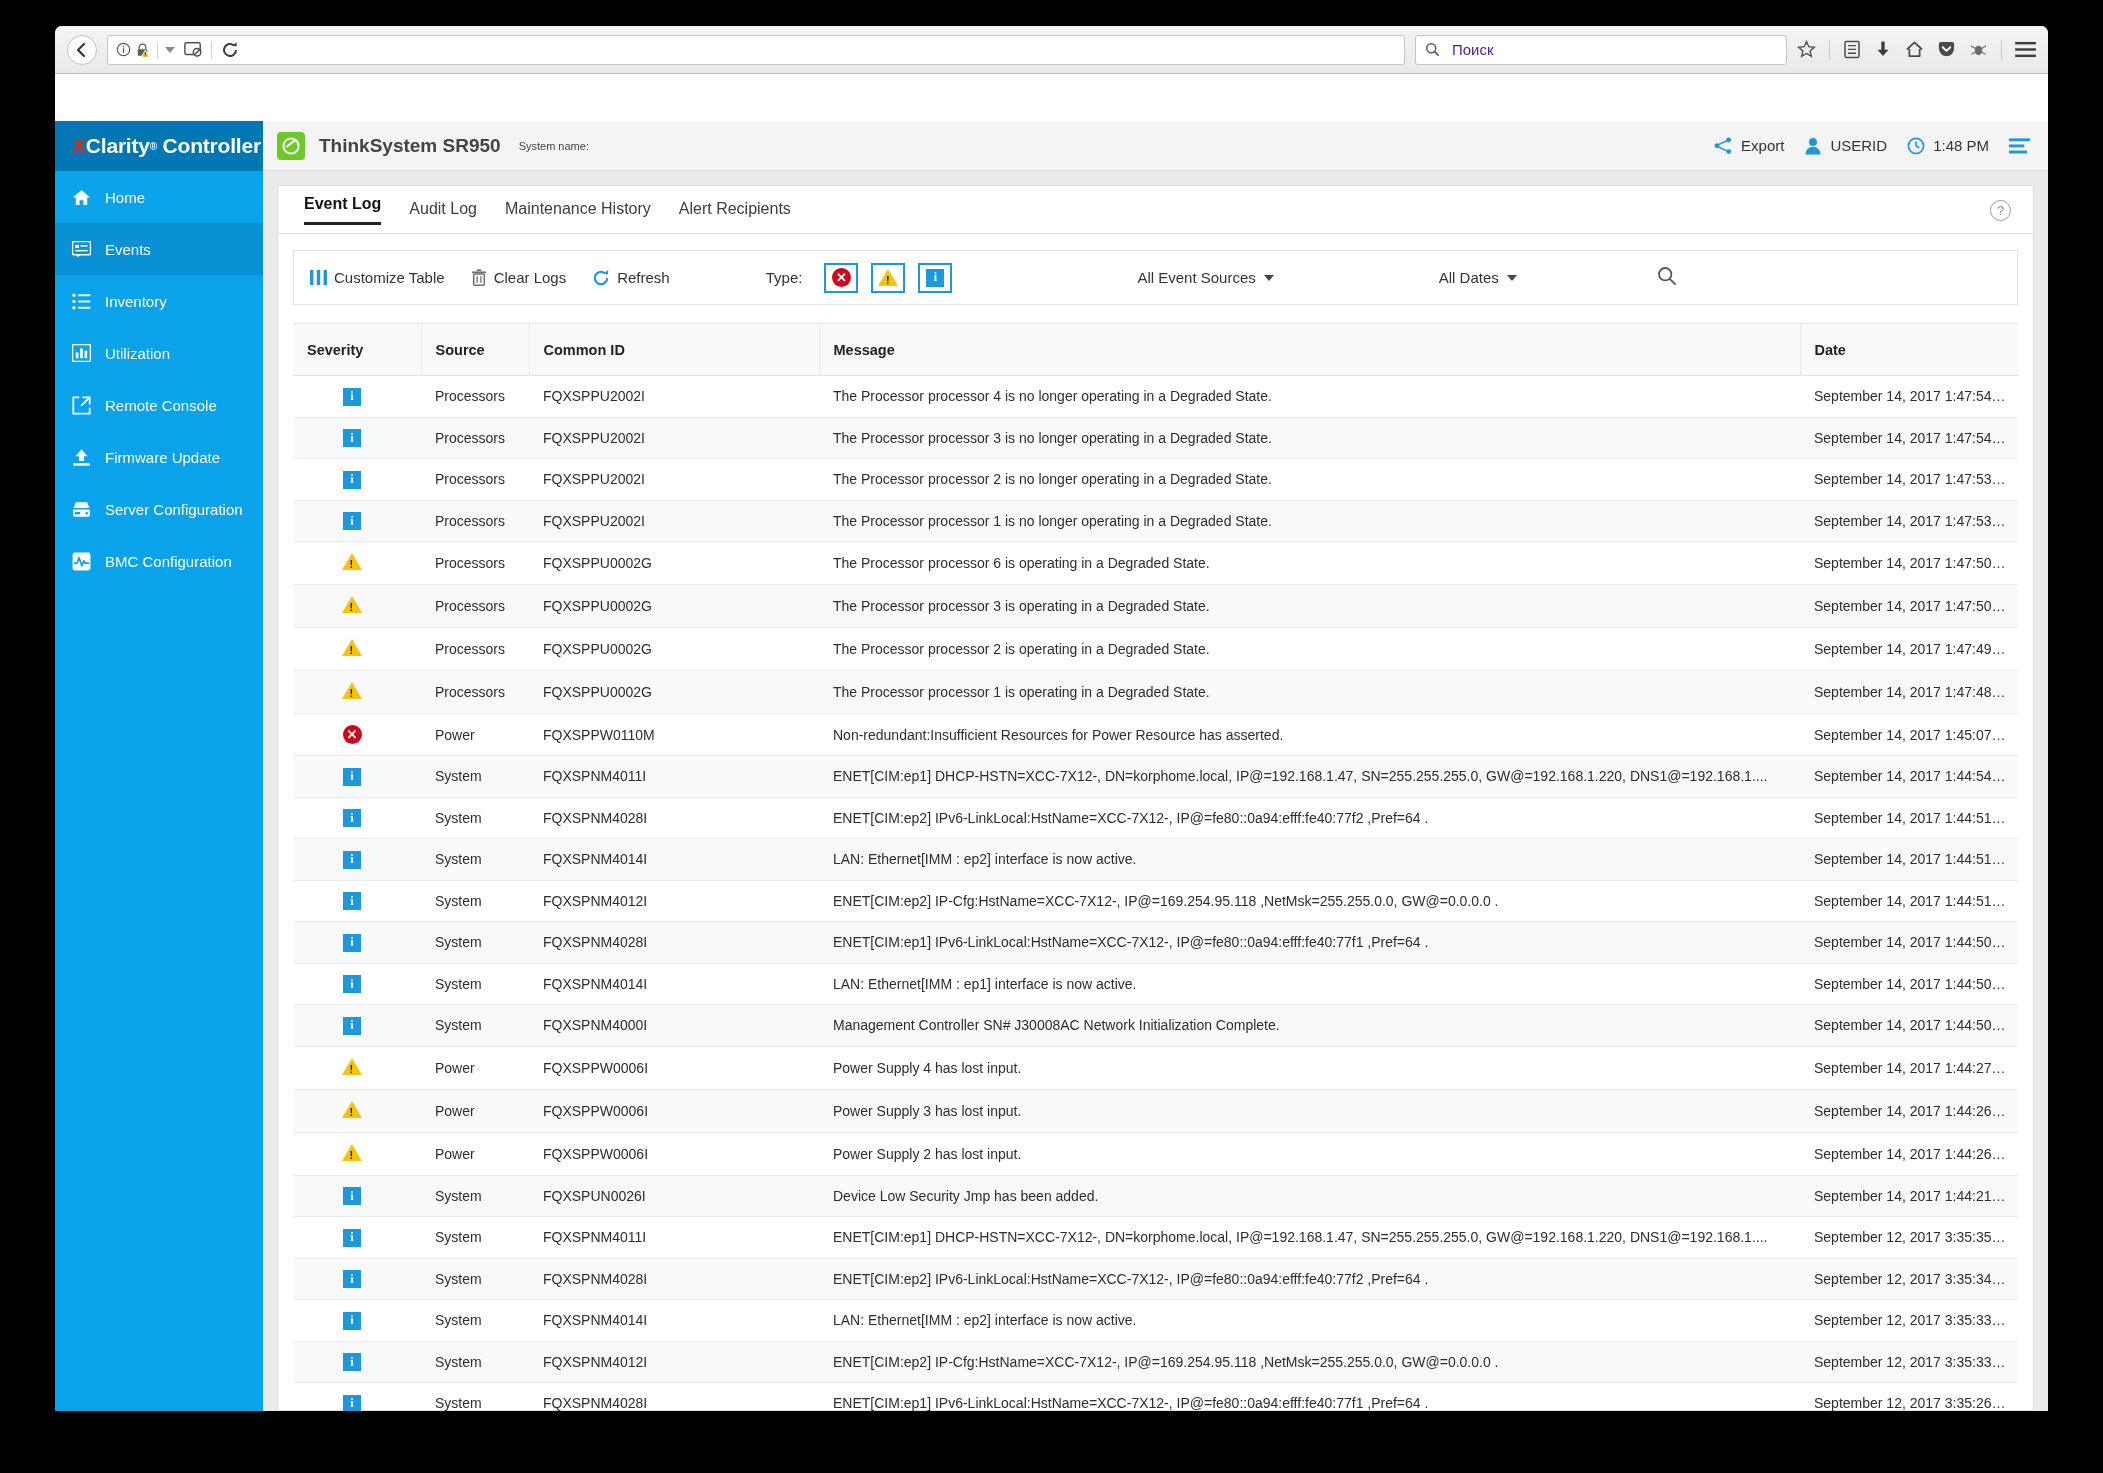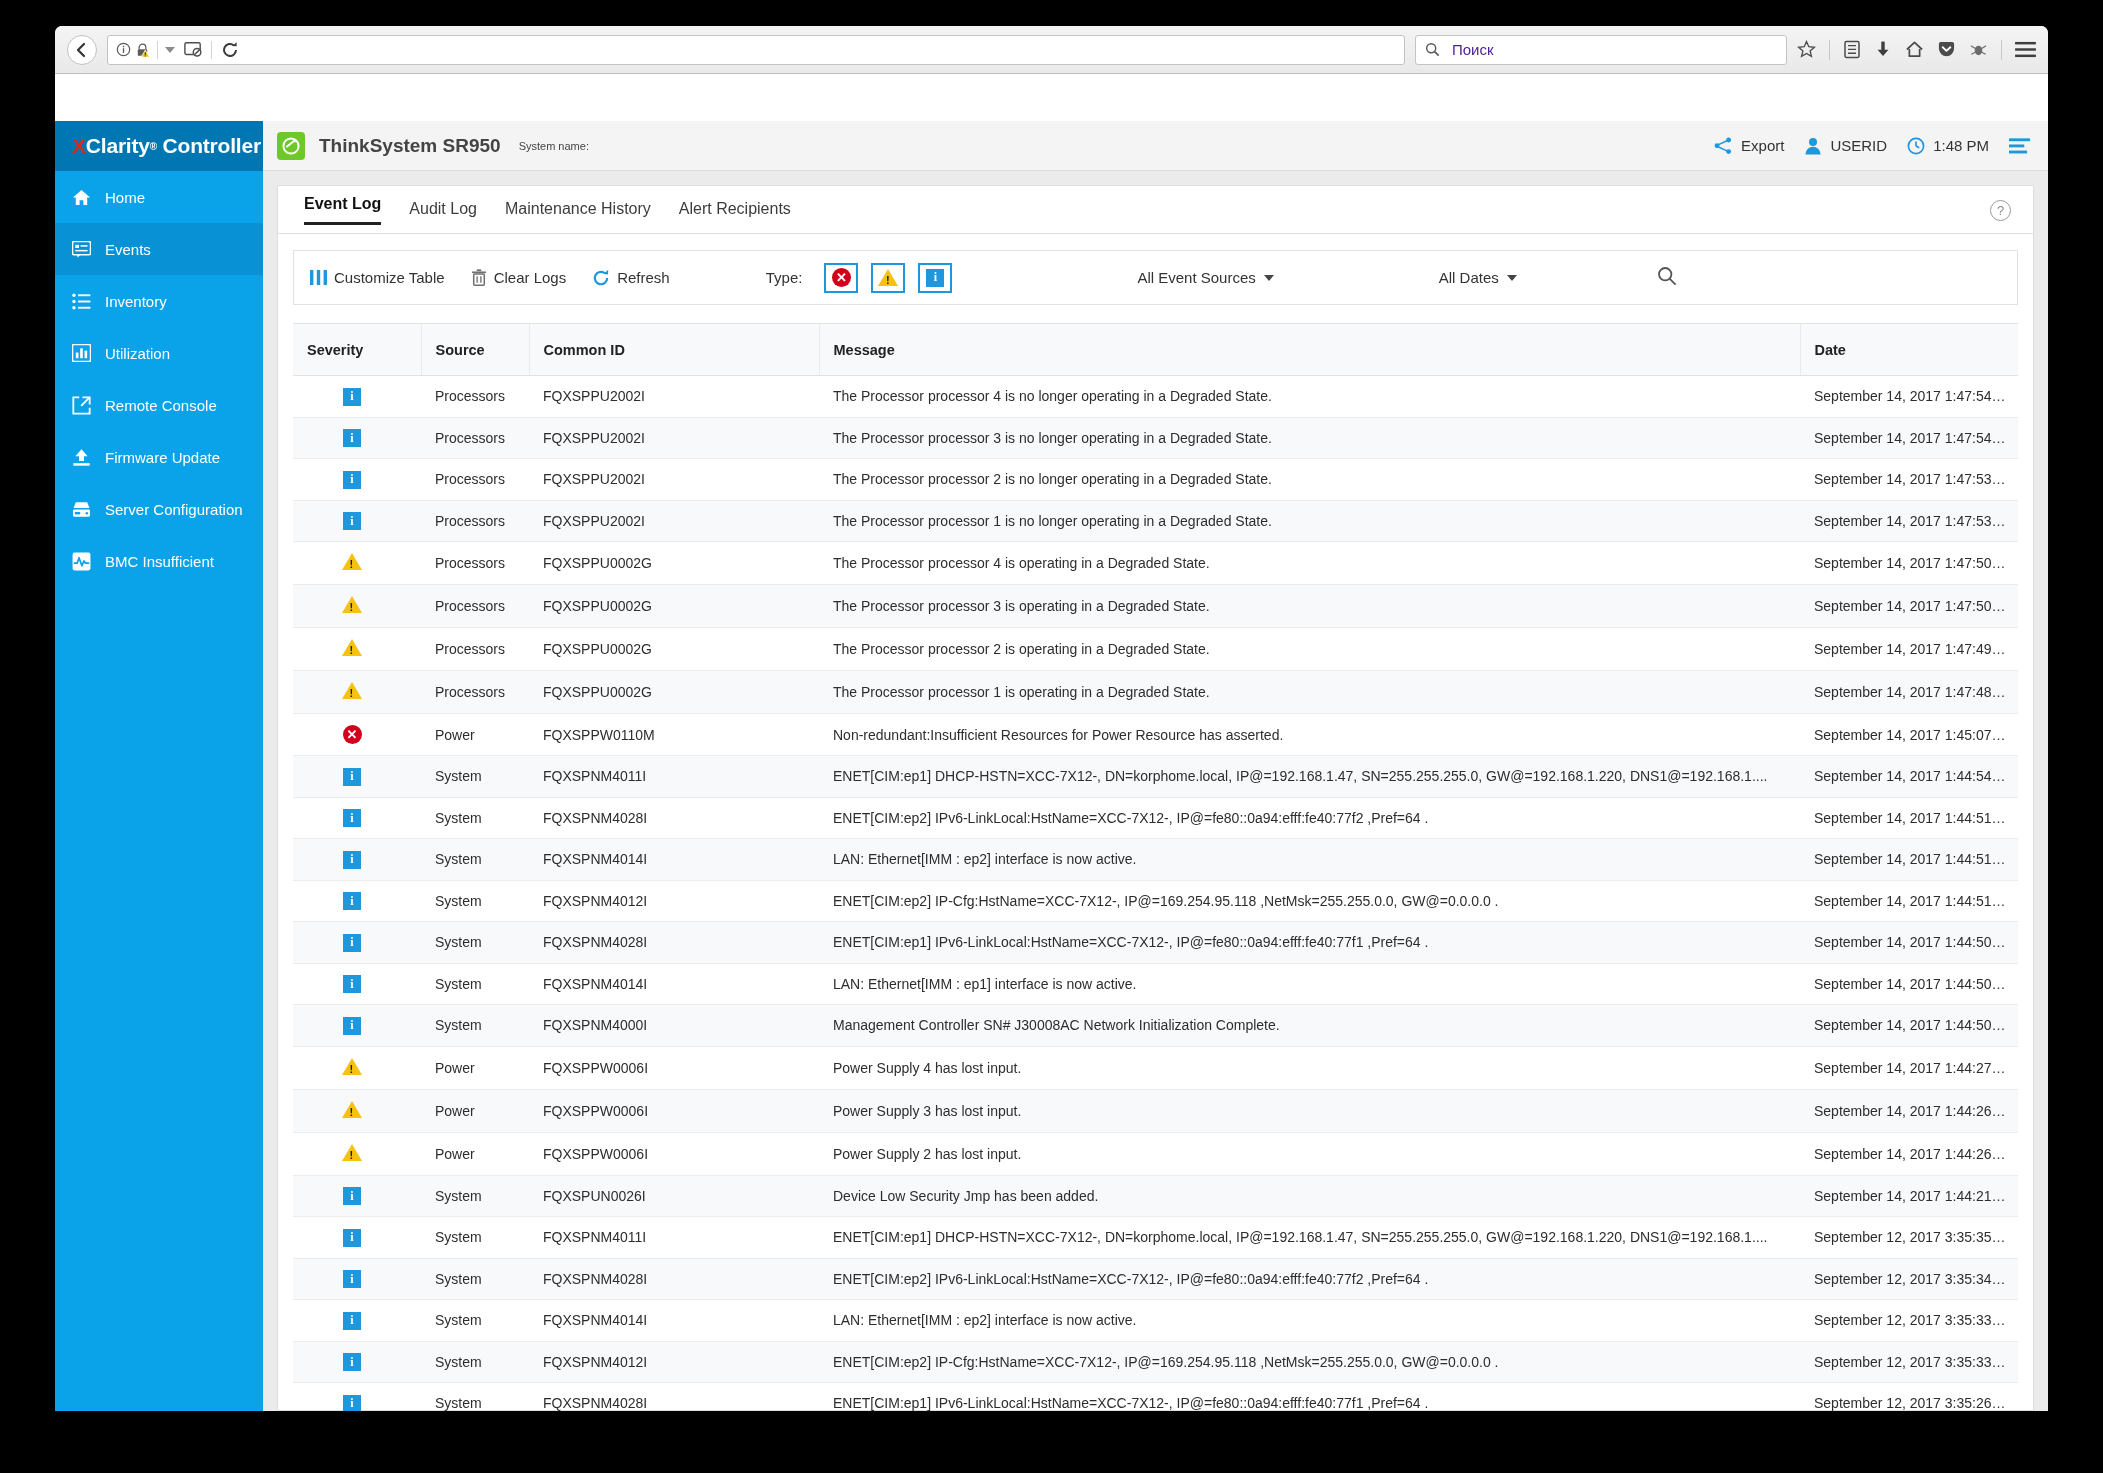--- a/index.html
+++ b/index.html
@@ -415,21 +415,21 @@
         <span>Server Configuration</span>
       </div>
 
       <div class="nav-item">
         <span class="nav-ico">
           <svg width="19" height="19" viewBox="0 0 20 20">
               <rect x="0.6" y="0.6" width="18.8" height="18.8" rx="2.2" fill="#fff"></rect>
               <path d="M2.6 11.8 H5.4 L7.4 6 L10.4 14.4 L12.6 9.4 L14.2 11.8 H17.4" fill="none" stroke="#0aa2e8" stroke-width="1.8" stroke-linejoin="round" stroke-linecap="round"></path>
             </svg>
         </span>
-        <span>BMC Insufficient</span>
+        <span>BMC Configuration</span>
       </div>
     </div>
 
     <div id="main">
 
       <div id="topbar">
         <div id="sysicon">
           <svg width="20" height="20" viewBox="0 0 20 20">
               <circle cx="10" cy="10" r="7.6" fill="none" stroke="#fff" stroke-width="2"></circle>
               <path d="M6 10.6 L13.6 4.4" stroke="#fff" stroke-width="2" stroke-linecap="round"></path>
@@ -585,21 +585,21 @@
                   <td class="sev"><span class="ic-info">i</span></td>
                   <td>Processors</td>
                   <td>FQXSPPU2002I</td>
                   <td>The Processor processor 1 is no longer operating in a Degraded State.</td>
                   <td>September 14, 2017 1:47:53 PM</td>
                 </tr>
                 <tr>
                   <td class="sev"><span class="ic-warn"></span></td>
                   <td>Processors</td>
                   <td>FQXSPPU0002G</td>
-                  <td>The Processor processor 4 is operating in a Degraded State.</td>
+                  <td>The Processor processor 6 is operating in a Degraded State.</td>
                   <td>September 14, 2017 1:47:50 PM</td>
                 </tr>
                 <tr>
                   <td class="sev"><span class="ic-warn"></span></td>
                   <td>Processors</td>
                   <td>FQXSPPU0002G</td>
                   <td>The Processor processor 3 is operating in a Degraded State.</td>
                   <td>September 14, 2017 1:47:50 PM</td>
                 </tr>
                 <tr>

